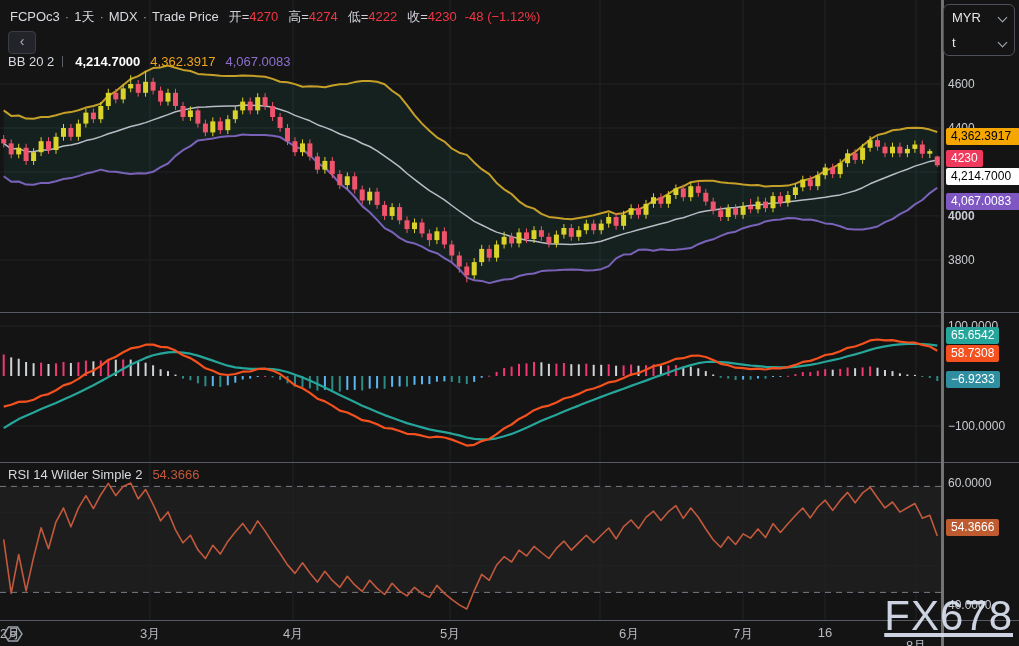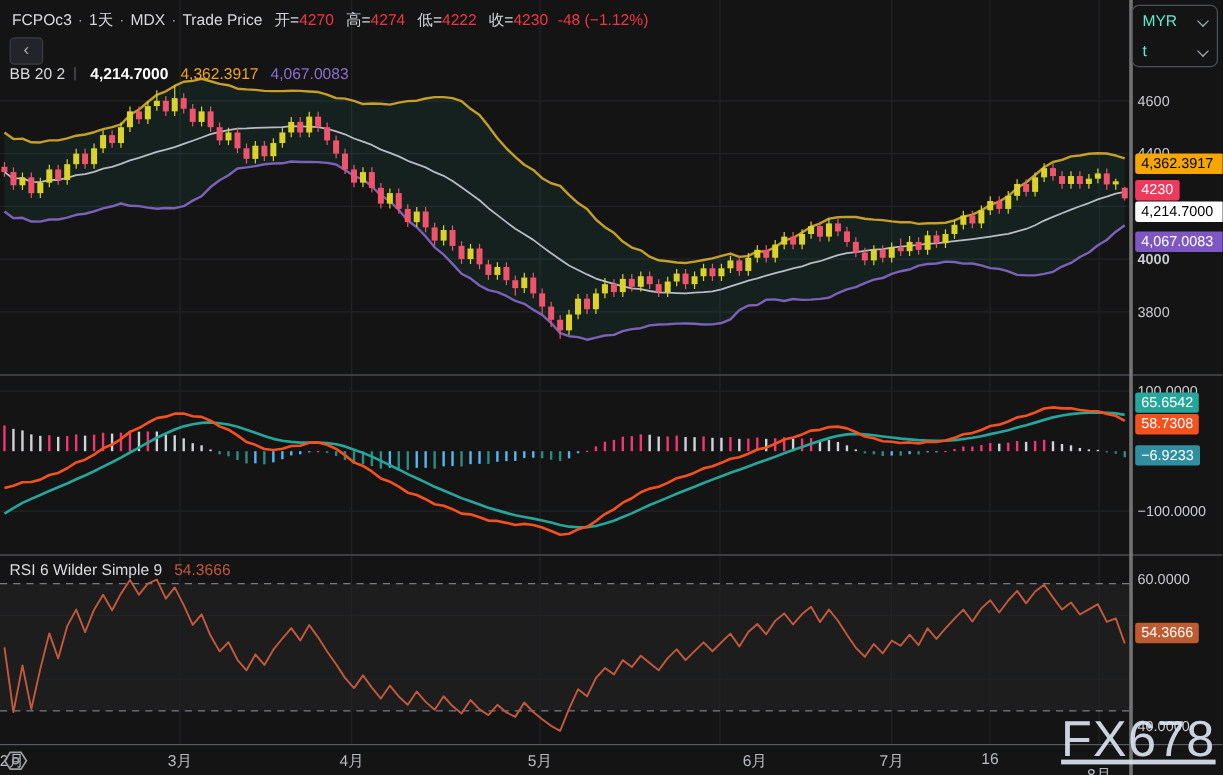--- a/index.html
+++ b/index.html
@@ -17,21 +17,21 @@
   .legend{position:absolute;z-index:12;font-size:13px;color:#d8dae0;white-space:nowrap;}
   .legend .dim{color:#9aa0aa;margin:0 5px;}
   .legend .val{margin-left:10px;}
   .hdr-val{color:#f23645;}
   .hdr-lbl{color:#cfd2d9;margin-left:10px;}
   .bb-basis{color:#ffffff;font-weight:bold;margin-left:8px;}
   .vline{display:inline-block;width:1px;height:11px;background:#5a5e66;margin:0 4px 0 8px;vertical-align:-1px;}
   .back-btn{position:absolute;left:8px;top:31px;width:26px;height:21px;background:#23242a;border:1px solid #3a3c44;
             border-radius:4px;color:#b2b5be;font-size:14px;line-height:19px;text-align:center;cursor:pointer;z-index:12;}
   .tr-box{position:absolute;right:4px;top:4px;width:70px;height:50px;border:1px solid #4c5059;border-radius:6px;z-index:12;}
-  .tr-row{position:relative;height:25px;line-height:25px;padding:0 8px;font-size:13px;color:#5eead4;cursor:pointer;}
+  .tr-row{position:relative;height:25px;line-height:25px;padding:0 8px;font-size:13px;color:#e5e5e5;cursor:pointer;}
   .chev{position:absolute;right:8px;top:9px;width:6px;height:6px;border-right:1px solid #aab0ba;
         border-bottom:1px solid #aab0ba;transform:rotate(45deg);}
   .watermark{position:absolute;right:6px;bottom:6px;font-size:42px;letter-spacing:1px;color:#dde4f2;opacity
 
 :.92;z-index:20;text-decoration:underline;}
   .corner-icon{position:absolute;right:26px;top:625px;z-index:21;cursor:pointer;}
 </style>
 </head>
 <body>
 
@@ -501,21 +501,21 @@
   </div>
 
   <div class="back-btn"><span>‹</span></div>
 
   <div class="legend" style="left:8px;top:54px">
     <span>BB 20 2</span><span class="vline"></span><span class="bb-basis">4,214.7000</span><span class="val" style="color: rgb(239, 165, 28);">4,362.3917</span><span class="val" style="color: rgb(141, 111, 208);">4,067.0083</span>
   </div>
 
 
   <div class="legend" style="left:8px;top:467px">
-    <span>RSI 6 Wilder Simple 9</span><span class="val" style="color: rgb(192, 88, 58);">54.3666</span>
+    <span>RSI 14 Wilder Simple 2</span><span class="val" style="color: rgb(192, 88, 58);">54.3666</span>
   </div>
 
   <div class="tr-box">
     <div class="tr-row">
       <span>MYR</span>
       <span class="chev"></span>
     </div>
     <div class="tr-row">
       <span>t</span>
       <span class="chev"></span>

